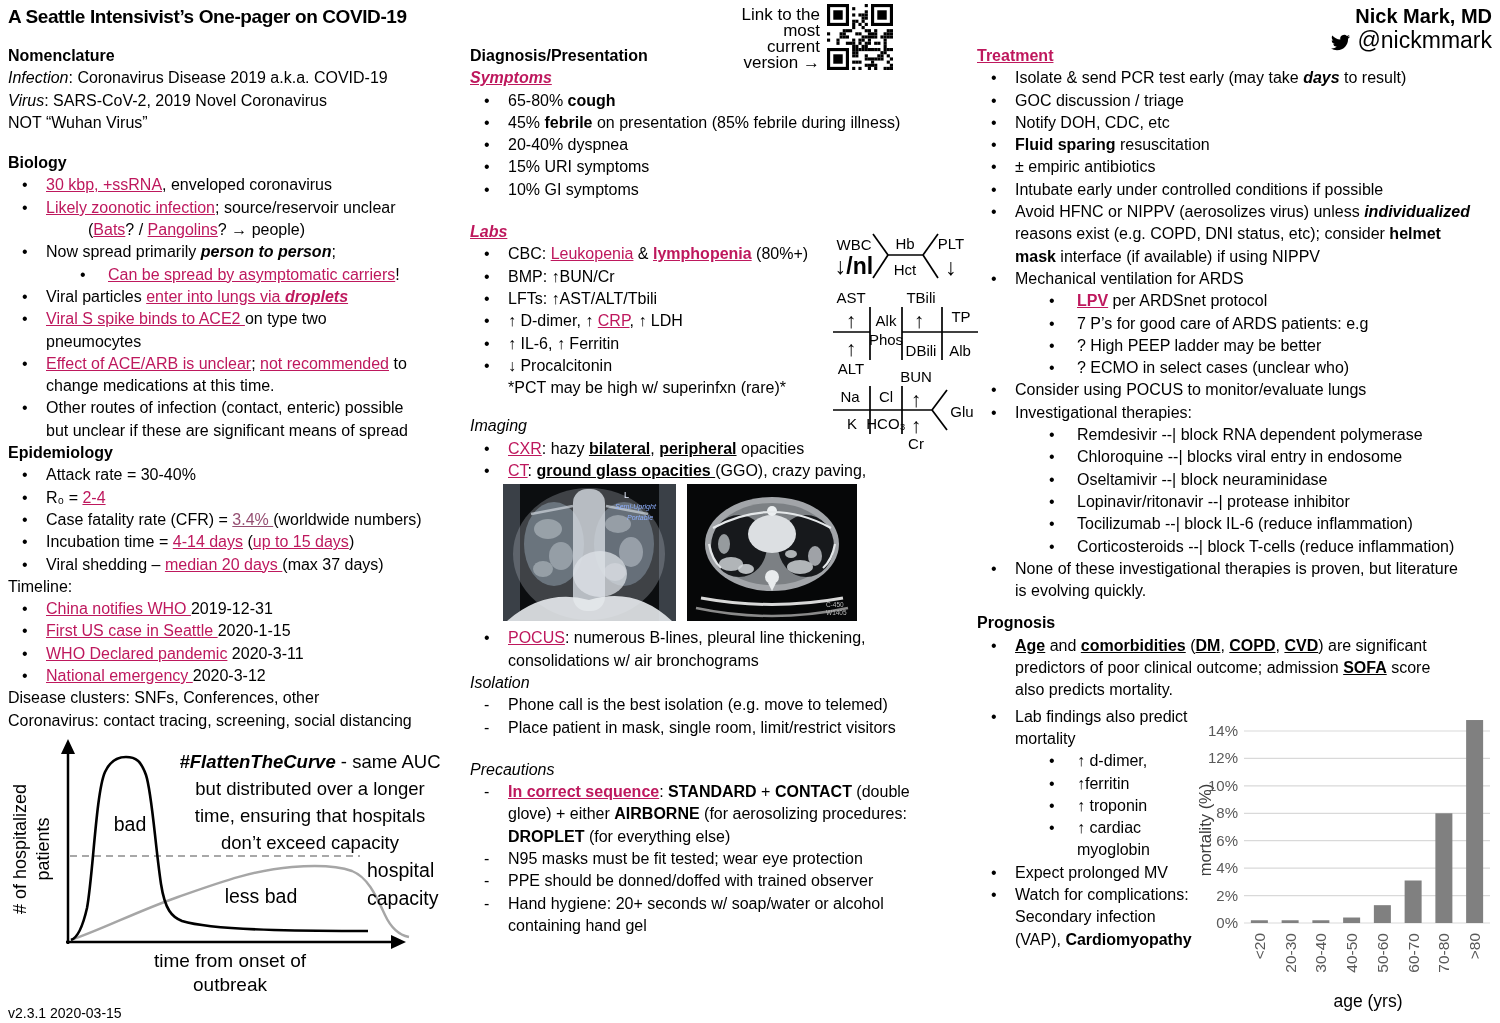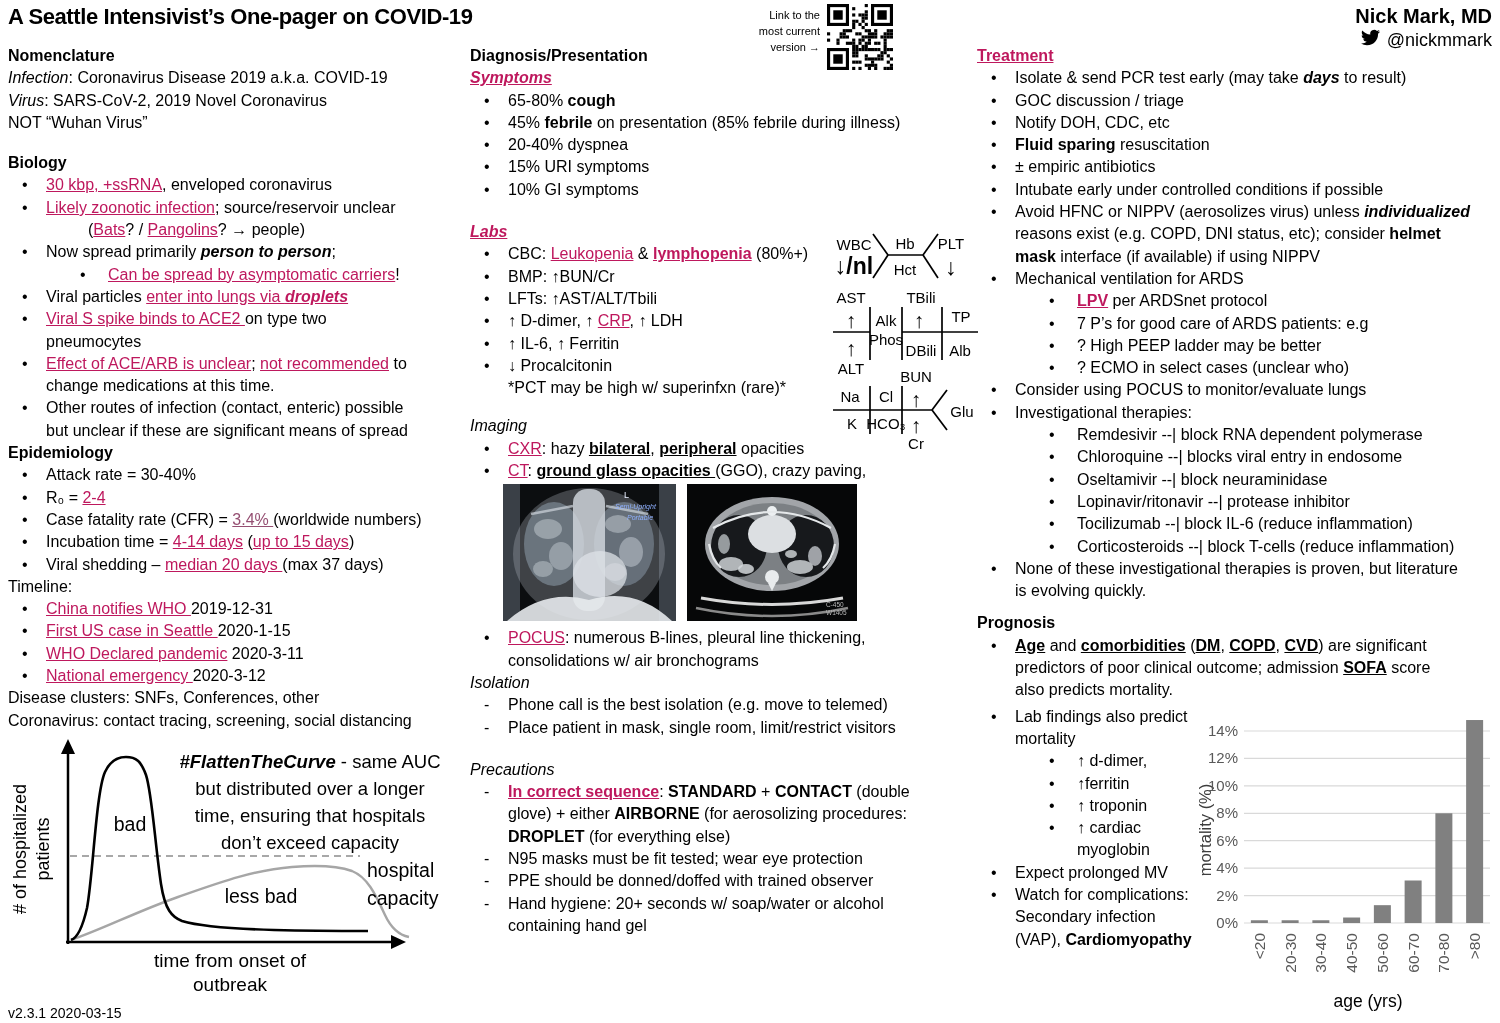--- a/index.html
+++ b/index.html
@@ -11,26 +11,26 @@
   #col-mid{left:470px;width:497px;position:absolute}
   #col-right{left:977px;width:523px}
   .line{position:relative;padding-left:38px;white-space:nowrap}
   .line.flush{padding-left:0}
   .line.c80{padding-left:80px}
   .line.d1{padding-left:100px}
   .mk{position:absolute;left:14px;top:0}
   .d1 .mk{left:72px}
   .b{font-weight:700}.i{font-style:italic}.u{text-decoration:underline}
   .B{color:#be185d}.M{color:#954F72}
-  #title{position:absolute;left:8px;top:6px;font-size:22px;font-weight:700;letter-spacing:-0.4px}
-  #qr-label{position:absolute;left:728px;top:7px;width:92px;text-align:right;font-size:11px;line-height:16px}
+  #title{position:absolute;left:8px;top:6px;font-size:19px;font-weight:700;letter-spacing:-0.4px}
+  #qr-label{position:absolute;left:728px;top:7px;width:92px;text-align:right;font-size:17px;line-height:16px}
   #qr{position:absolute;left:827px;top:4px}
   #author{position:absolute;right:8px;top:4px;text-align:right}
   #author-name{font-size:20px;font-weight:700;line-height:24px}
-  #author-handle-row{display:flex;align-items:flex-start;gap:5px;justify-content:flex-end;font-size:18px;line-height:24px}
+  #author-handle-row{display:flex;align-items:flex-end;gap:5px;justify-content:flex-end;font-size:23px;line-height:24px}
   #version{position:absolute;left:8px;top:1002px;font-size:14px}
   #flatten{display:block;margin-top:2px}
   #images-row{display:flex;gap:11px;margin:2px 0 6px 33px}
   #fishbone{position:absolute;left:350px;top:180px}
   #bar-chart{position:absolute;left:221px;top:645px}
   #prog-text{width:240px;margin-top:4px}
 </style>
 </head>
 <body>
 

